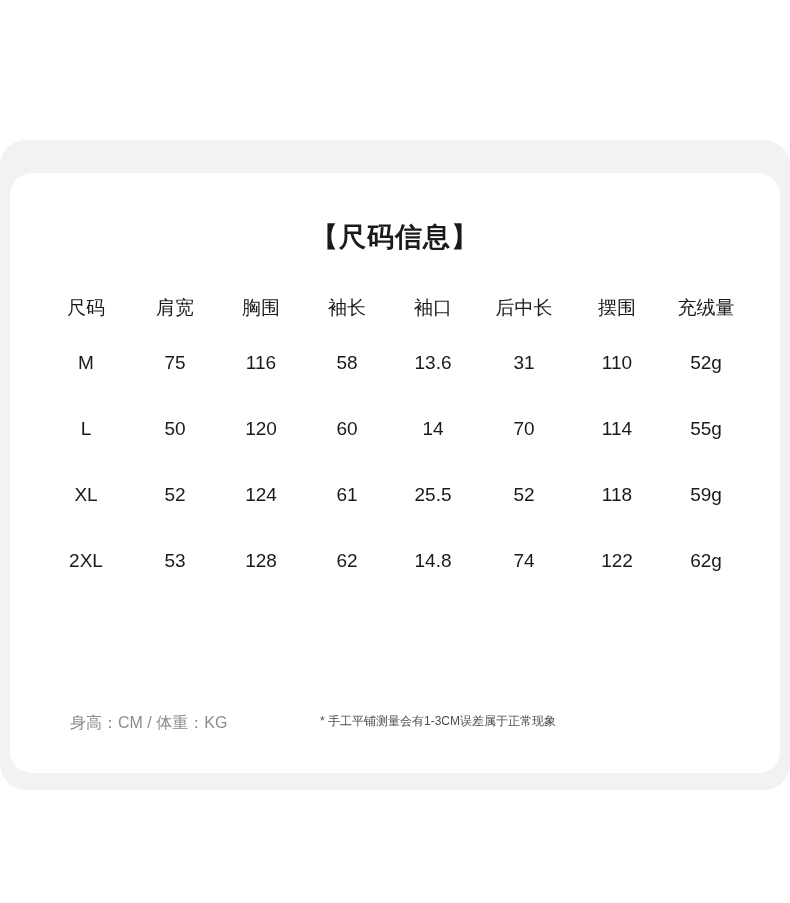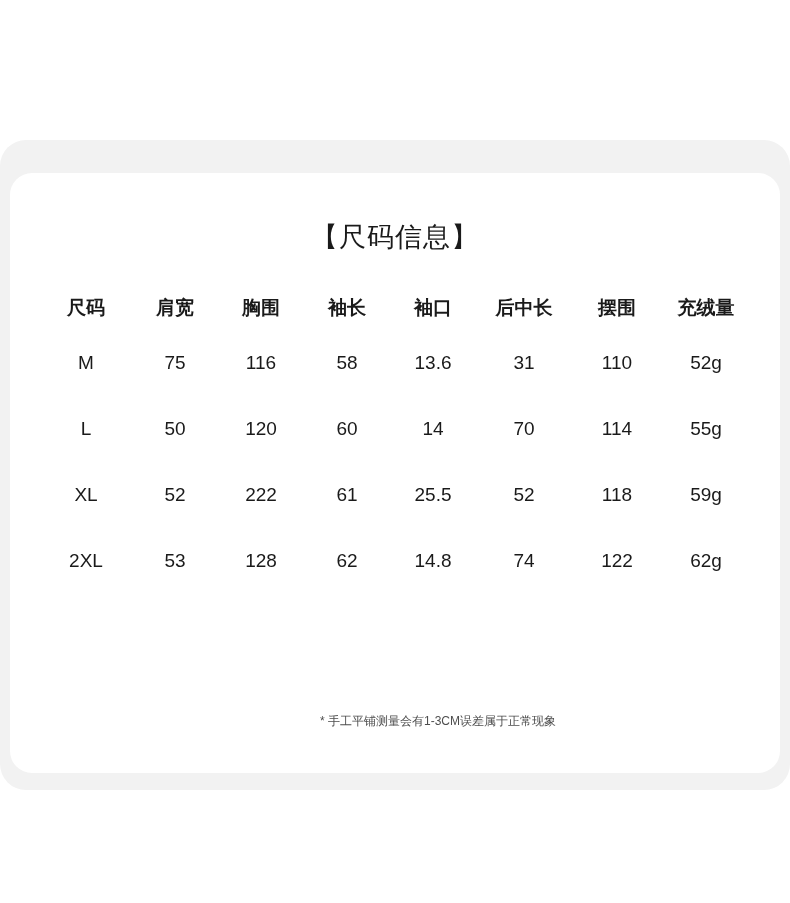--- a/index.html
+++ b/index.html
@@ -41,21 +41,21 @@
     border-radius: 22px;
     box-sizing: border-box;
   }
   .card-title {
     position: absolute;
     left: 0;
     top: 46px;
     width: 100%;
     text-align: center;
     font-size: 27px;
-    font-weight: normal;
+    font-weight: bold;
     color: #1a1a1a;
     letter-spacing: 1px;
   }
   table.size-table {
     position: absolute;
     left: 30px;
     top: 113px;
     width: 710px;
     border-collapse: collapse;
     table-layout: fixed;
@@ -64,21 +64,21 @@
   table.size-table td {
     text-align: center;
     vertical-align: middle;
     padding: 0;
     height: 66px;
     color: #1a1a1a;
     font-weight: normal;
   }
   table.size-table th {
     font-size: 19px;
-    font-weight: bold;
+    font-weight: normal;
     height: 44px;
   }
   table.size-table td {
     font-size: 19px;
   }
   table.size-table col.c0 { width: 92px; }
   table.size-table col.c1 { width: 86px; }
   table.size-table col.c2 { width: 86px; }
   table.size-table col.c3 { width: 86px; }
   table.size-table col.c4 { width: 86px; }
@@ -161,38 +161,39 @@
           <td>120</td>
           <td>60</td>
           <td>14</td>
           <td>70</td>
           <td>114</td>
           <td>55g</td>
         </tr>
         <tr>
           <td>XL</td>
           <td>52</td>
-          <td>222</td>
+          <td>124</td>
           <td>61</td>
           <td>25.5</td>
           <td>52</td>
           <td>118</td>
           <td>59g</td>
         </tr>
         <tr>
           <td>2XL</td>
           <td>53</td>
           <td>128</td>
           <td>62</td>
           <td>14.8</td>
           <td>74</td>
           <td>122</td>
           <td>62g</td>
         </tr>
       </tbody>
     </table>
 
     <div class="footnotes">
+      <div class="foot-left">身高：CM / 体重：KG</div>
       <div class="foot-right">* 手工平铺测量会有1-3CM误差属于正常现象</div>
     </div>
 
   </div>
 </div>
 
 </body></html>

